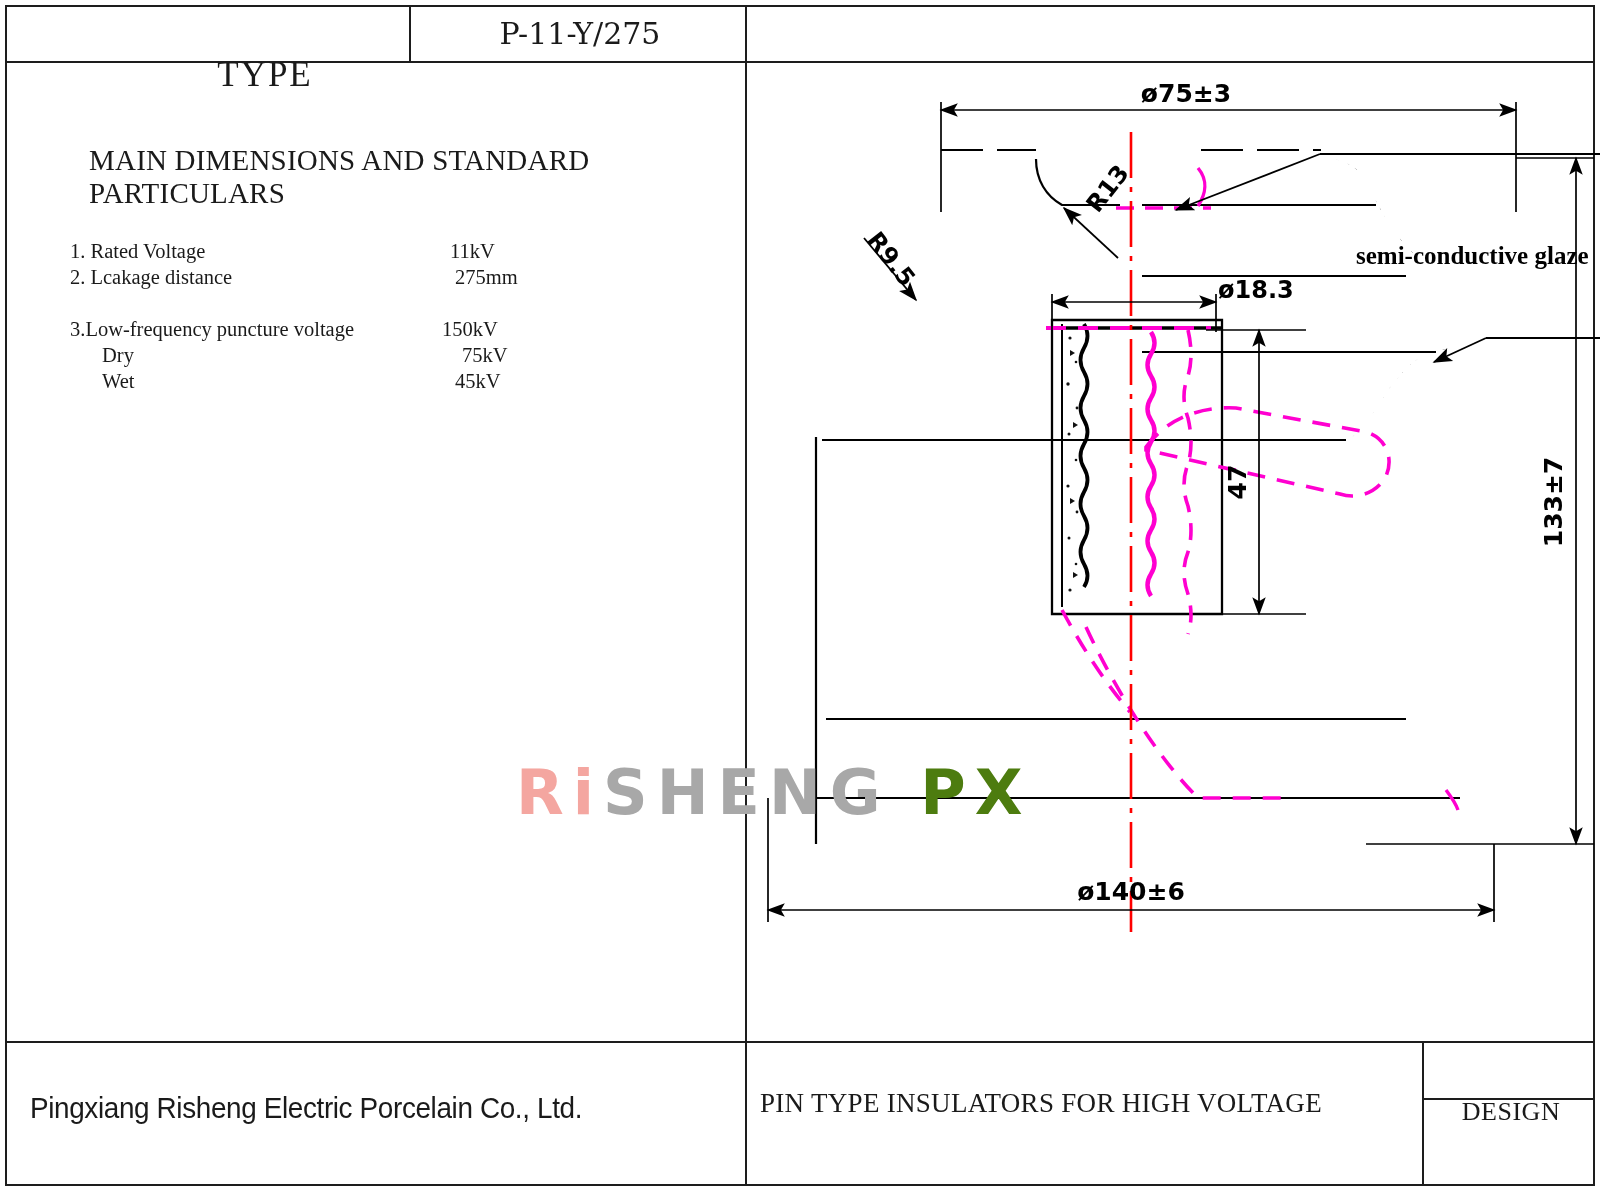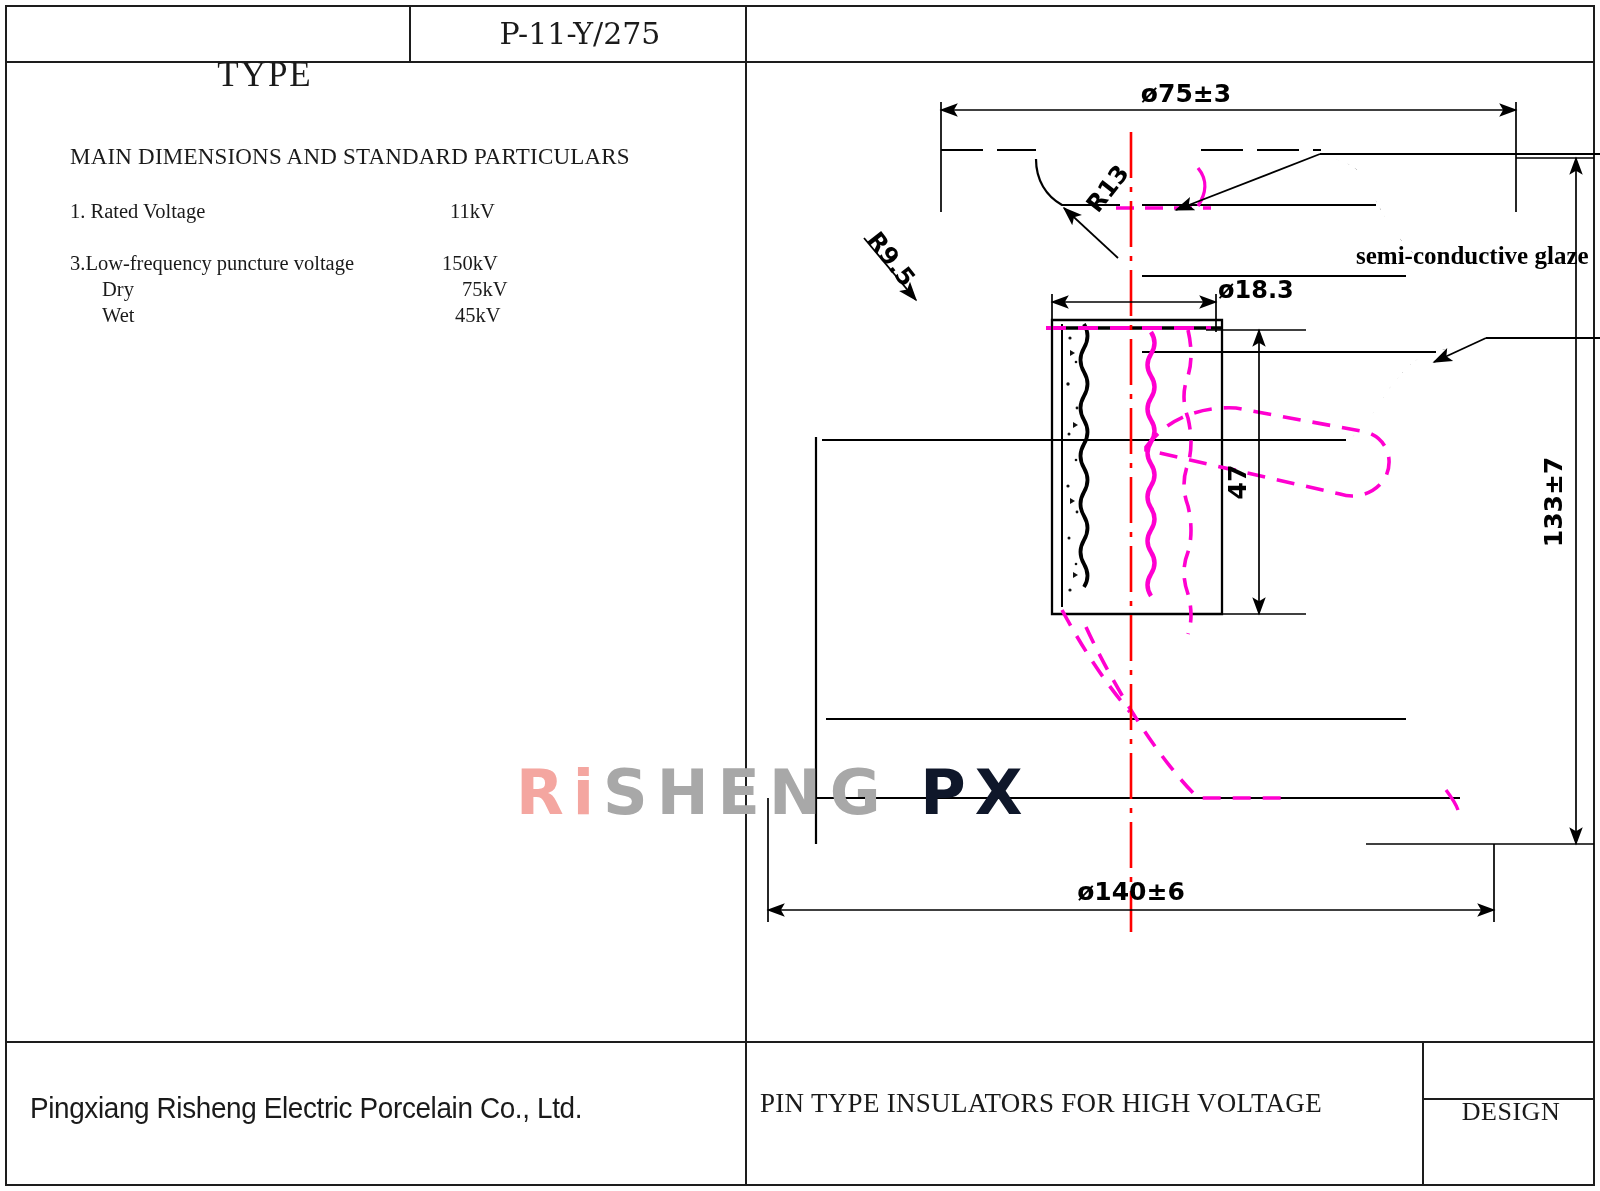--- a/index.html
+++ b/index.html
@@ -19,41 +19,41 @@
     font-size:35px;letter-spacing:2px;text-align:center;line-height:46px;margin-top:44px;
   }
   #type-value{
     position:absolute;left:430px;top:12px;width:300px;height:44px;
     font-size:30px;text-align:center;line-height:44px;
     font-family:"DejaVu Serif", serif;letter-spacing:0px;
   }
 
   
   #specs{position:absolute;left:70px;top:144px;width:600px;}
-  #specs .spec-title{font-size:23px;letter-spacing:.2px;margin-bottom:30px;}
+  #specs .spec-title{font-size:29px;letter-spacing:.2px;margin-bottom:30px;margin-left:19px;}
   #specs .row{position:relative;height:26px;font-size:20.5px;}
   #specs .row .lbl{position:absolute;left:0;top:0;white-space:nowrap;}
   #specs .row .val{position:absolute;top:0;white-space:nowrap;}
   #specs .gap{height:26px;}
   .indent{padding-left:32px;}
 
   
   #drawing{position:absolute;left:746px;top:62px;width:892px;height:980px;font-weight:bold;}
   #drawing svg{display:block;}
 
   
   #watermark{
     position:absolute;left:516px;top:756px;
     font-family:"DejaVu Sans", sans-serif;
     font-size:62px;font-weight:bold;letter-spacing:9px;
     white-space:nowrap;pointer-events:none;
   }
   #watermark .wm-a{color:#f4a6a0;}
   #watermark .wm-b{color:#a8a8a8;}
-  #watermark .wm-c{color:#0f172a;}
+  #watermark .wm-c{color:#4d7c0f;}
 
   
   #company{
     position:absolute;left:30px;top:1085px;width:700px;height:46px;
     font-family:"Liberation Sans", sans-serif;
     font-size:30px;line-height:46px;letter-spacing:-0.4px;
     transform:scaleX(.93);transform-origin:left center;white-space:nowrap;
   }
   #draw-title{
     position:absolute;left:760px;top:1082px;width:660px;height:42px;
@@ -87,20 +87,24 @@
 
   <div id="type-label">TYPE</div>
   <div id="type-value">P-11-Y/275</div>
 
   <div id="specs">
     <div class="spec-title">MAIN DIMENSIONS AND STANDARD PARTICULARS</div>
     <div id="spec-rows">
         <div class="row">
           <span class="lbl">1. Rated Voltage</span>
           <span class="val" style="left: 380px;">11kV</span>
+        </div>
+        <div class="row">
+          <span class="lbl">2. Lcakage distance</span>
+          <span class="val" style="left: 385px;">275mm</span>
         </div>
         <div class="gap"></div>
         <div class="row">
           <span class="lbl">3.Low-frequency puncture voltage</span>
           <span class="val" style="left: 372px;">150kV</span>
         </div>
         <div class="row">
           <span class="lbl indent">Dry</span>
           <span class="val" style="left: 392px;">75kV</span>
         </div>

